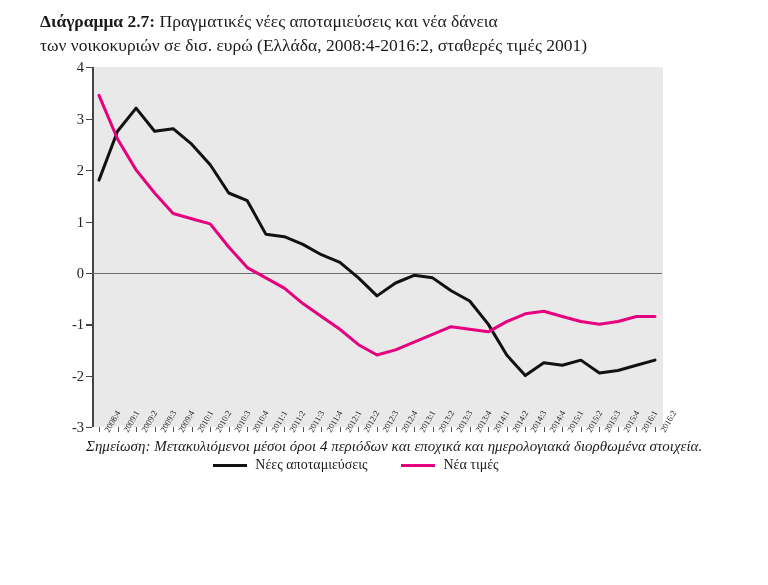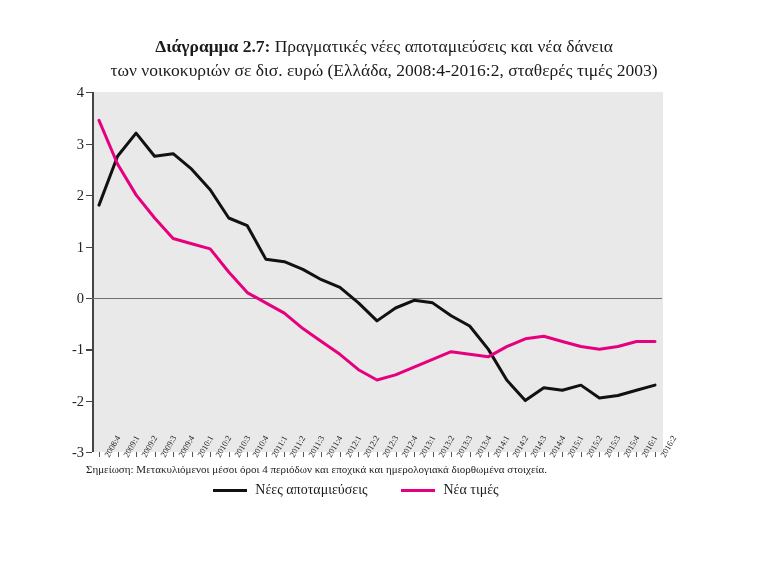--- a/index.html
+++ b/index.html
@@ -15,23 +15,21 @@
     overflow: hidden;
   }
   .page {
     position: relative;
     width: 768px;
     height: 585px;
     box-sizing: border-box;
   }
   .title-block {
     padding: 10px 40px 0 40px;
-    text-align: center;
     line-height: 1.35;
-    margin-top: 25px;
   }
   .title-line {
     font-size: 17.5px;
     color: #1a1a1a;
   }
   .title-strong {
     font-weight: bold;
   }
   .chart-area {
     position: relative;
@@ -143,40 +141,41 @@
   .note-source {
     font-size: 13.5px;
     color: #1a1a1a;
     margin-bottom: 10px;
   }
   .note-source .lbl {
     font-style: italic;
     font-weight: bold;
   }
   .note-note {
-    font-size: 11px;
+    font-size: 15px;
+    font-style: italic;
     color: #1a1a1a;
   }
   svg.series-svg {
     position: absolute;
     left: 0;
     top: 0;
     overflow: visible;
   }
 </style>
 </head>
 <body>
 
 <div class="page">
 
   <div class="title-block">
     <div class="title-line">
       <span class="title-strong">Διάγραμμα 2.7:</span><span> Πραγματικές νέες αποταμιεύσεις και νέα δάνεια</span>
     </div>
-    <div class="title-line">των νοικοκυριών σε δισ. ευρώ (Ελλάδα, 2008:4-2016:2, σταθερές τιμές 2003)</div>
+    <div class="title-line">των νοικοκυριών σε δισ. ευρώ (Ελλάδα, 2008:4-2016:2, σταθερές τιμές 2001)</div>
   </div>
 
   <div class="chart-area">
 
     <div class="plot-wrap">
       <div class="plot-bg"></div>
       <div class="axis-line-v"></div>
       <div id="y-ticks">
           <div class="y-tick-label" style="top: 0px;">4</div>
           <div class="y-tick-mark" style="top: 0px;"></div>

